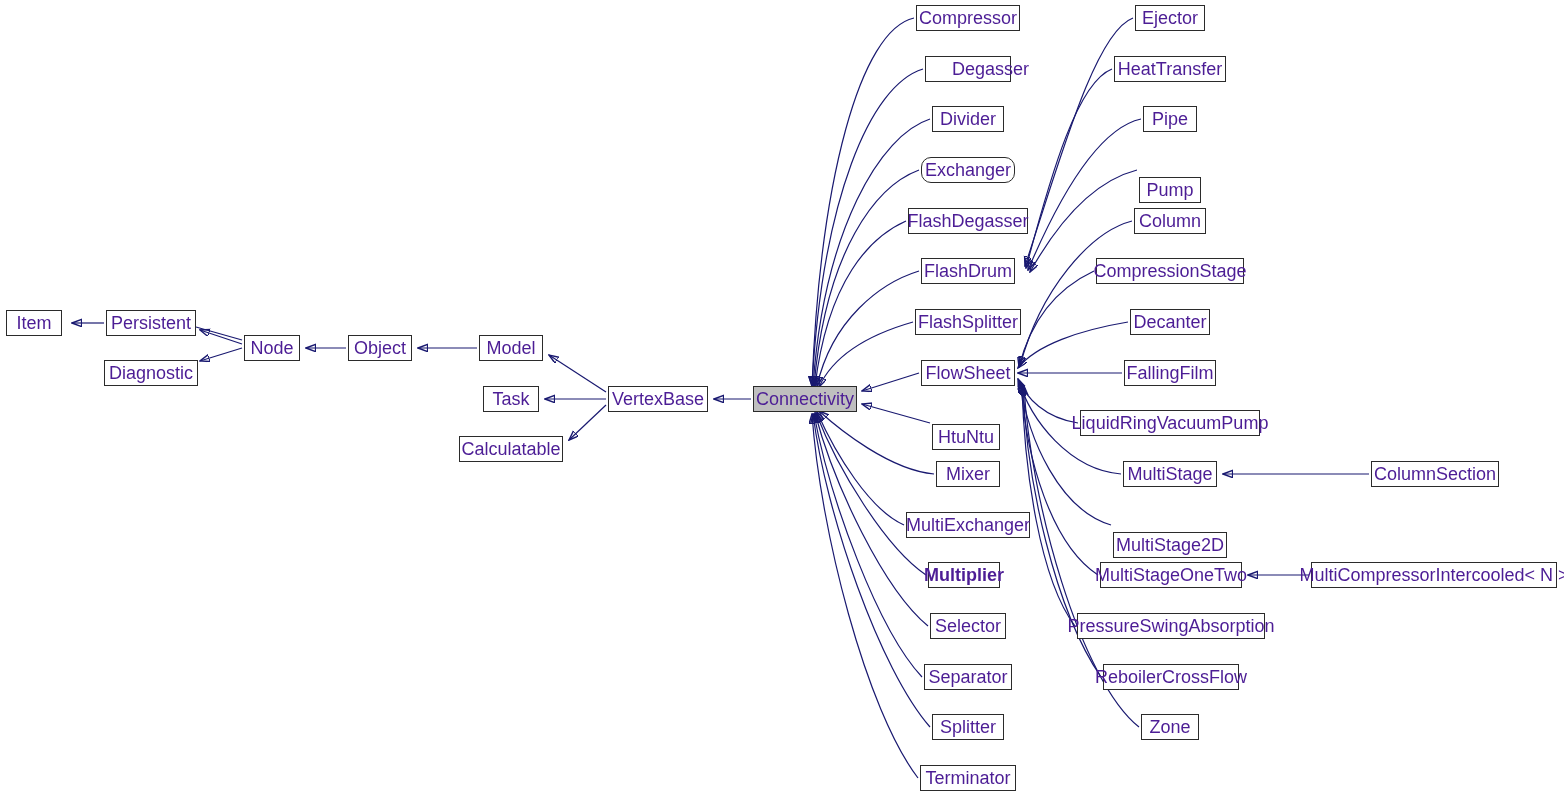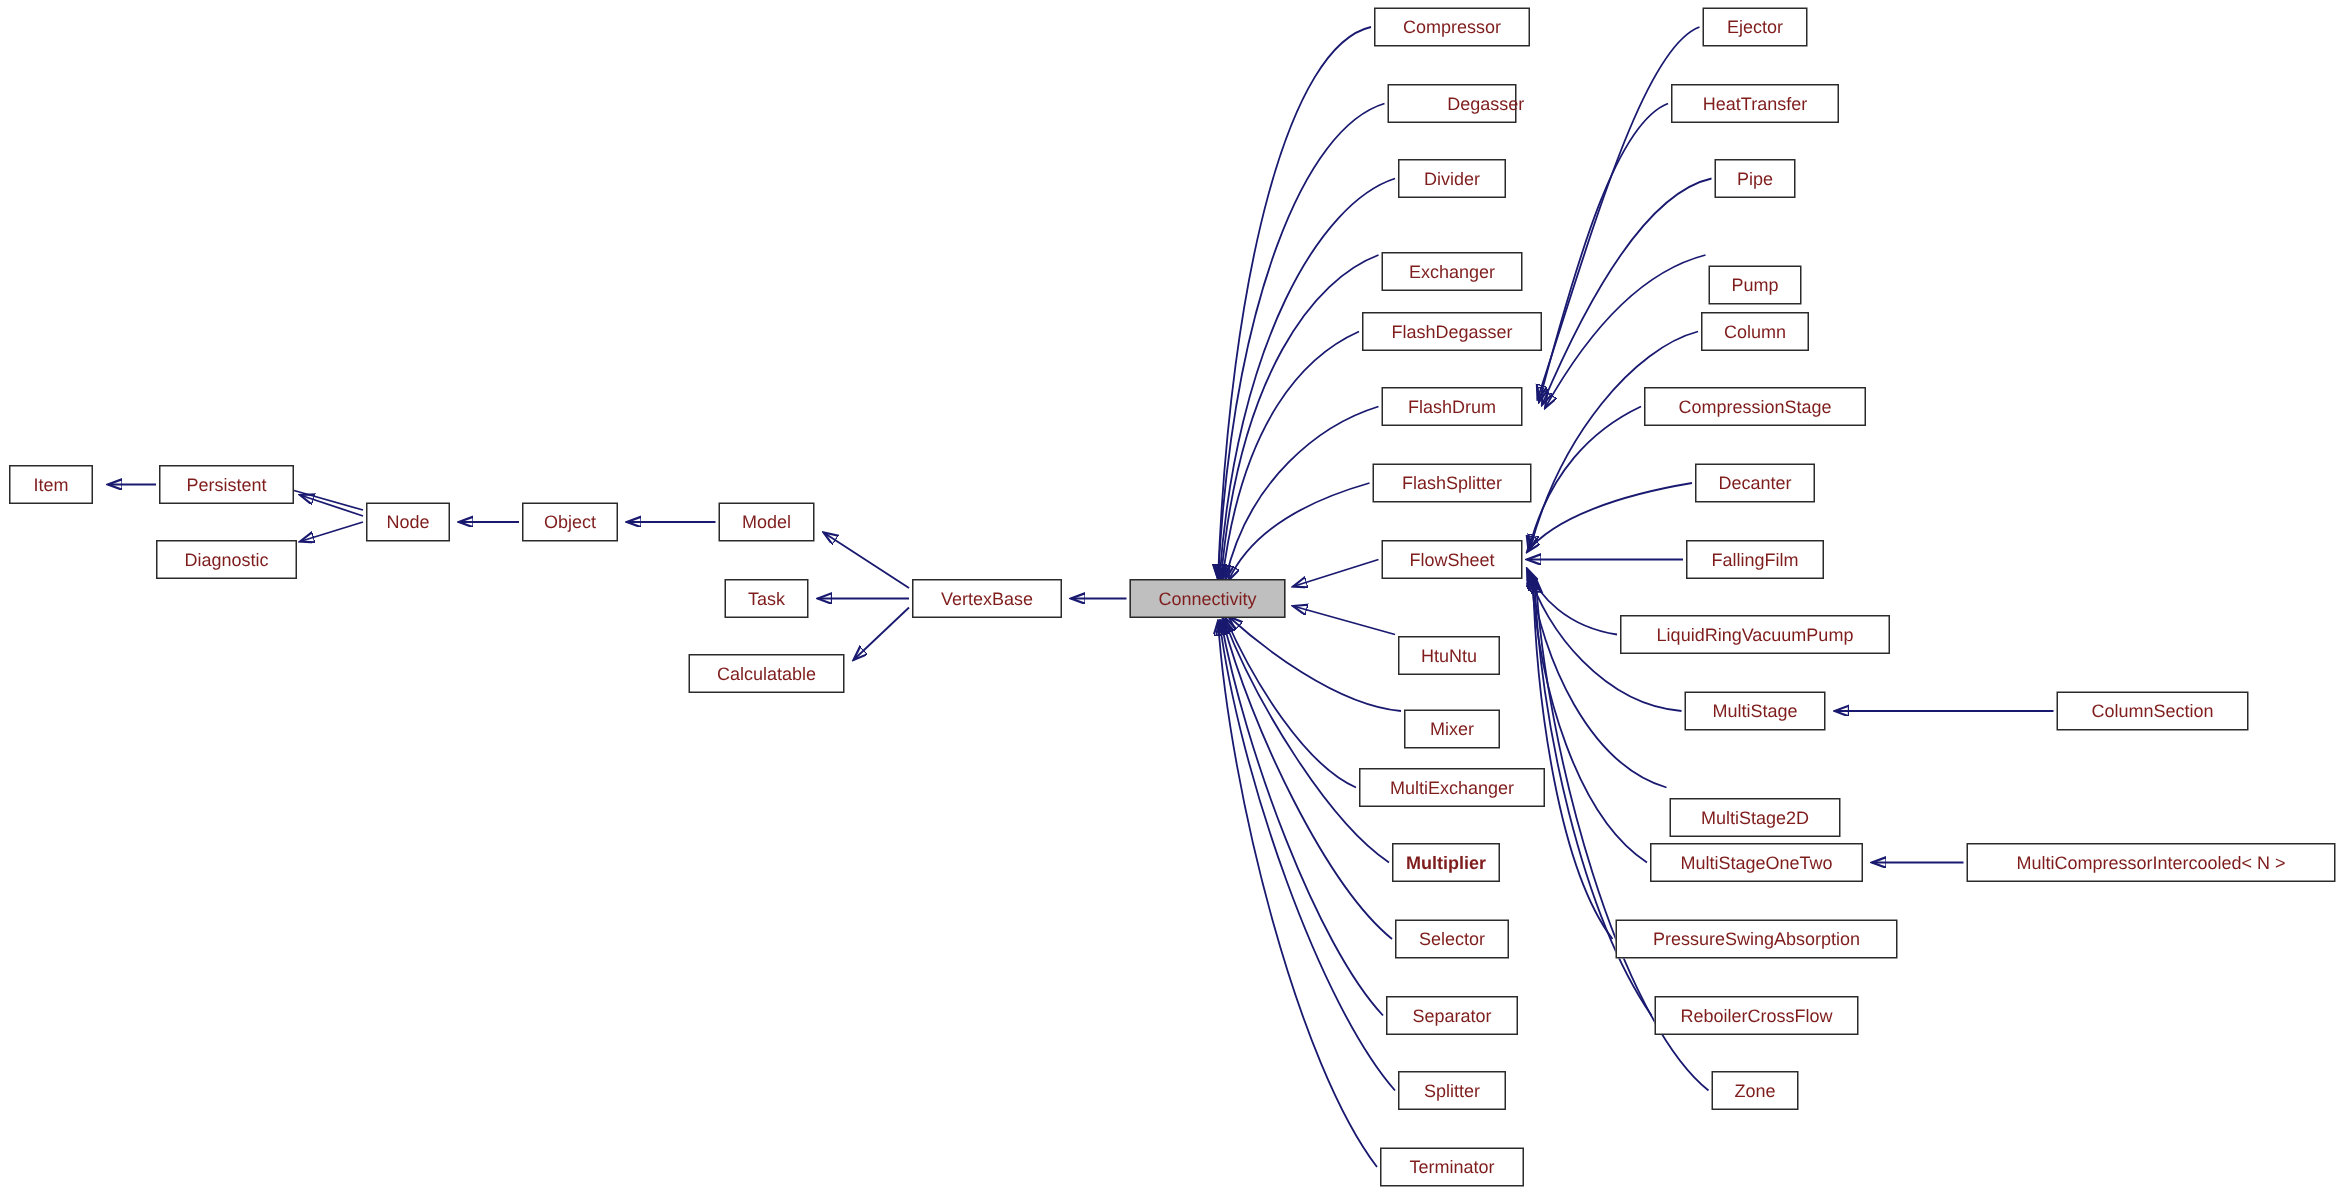--- a/index.html
+++ b/index.html
@@ -12,22 +12,22 @@
     width: 1564px;
     height: 797px;
     background: #ffffff;
     font-family: "Liberation Sans", sans-serif;
   }
   .node {
     position: absolute;
     box-sizing: border-box;
     border: 1px solid #2b2b2b;
     background: #ffffff;
-    color: #7f1d1d;
-    font-size: 12px;
+    color: #4c1d95;
+    font-size: 18px;
     line-height: 1;
     display: flex;
     align-items: center;
     justify-content: center;
     white-space: nowrap;
     height: 26px;
   }
   .node.highlight {
     background: #bfbfbf;
   }
@@ -153,39 +153,39 @@
       </div>
       <div class="node" style="left: 916px; top: 5px; width: 104px;">
         <span>Compressor</span>
       </div>
       <div class="node" style="left: 925px; top: 56px; width: 86px; padding-left: 45px;">
         <span>Degasser</span>
       </div>
       <div class="node" style="left: 932px; top: 106px; width: 72px;">
         <span>Divider</span>
       </div>
-      <div class="node" style="left: 921px; top: 168px; width: 94px;">
+      <div class="node" style="left: 921px; top: 157px; width: 94px; border-radius: 10px;">
         <span>Exchanger</span>
       </div>
       <div class="node" style="left: 908px; top: 208px; width: 120px;">
         <span>FlashDegasser</span>
       </div>
       <div class="node" style="left: 921px; top: 258px; width: 94px;">
         <span>FlashDrum</span>
       </div>
       <div class="node" style="left: 915px; top: 309px; width: 106px;">
         <span>FlashSplitter</span>
       </div>
       <div class="node" style="left: 921px; top: 360px; width: 94px;">
         <span>FlowSheet</span>
       </div>
       <div class="node" style="left: 932px; top: 424px; width: 68px;">
         <span>HtuNtu</span>
       </div>
-      <div class="node" style="left: 936px; top: 461px; width: 64px; margin-top: 12px;">
+      <div class="node" style="left: 936px; top: 461px; width: 64px;">
         <span>Mixer</span>
       </div>
       <div class="node" style="left: 906px; top: 512px; width: 124px;">
         <span>MultiExchanger</span>
       </div>
       <div class="node" style="left: 928px; top: 562px; width: 72px; font-weight: bold;">
         <span>Multiplier</span>
       </div>
       <div class="node" style="left: 930px; top: 613px; width: 76px;">
         <span>Selector</span>

